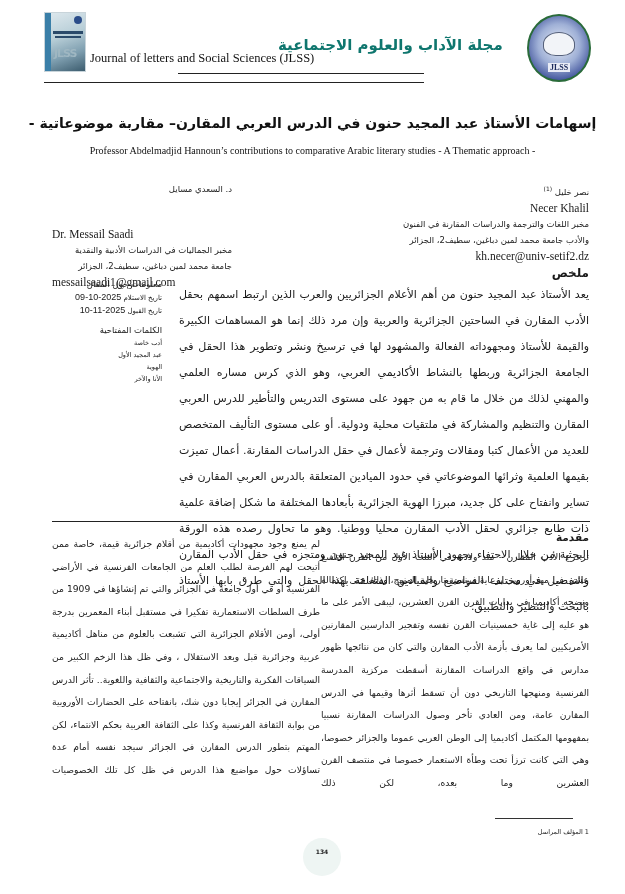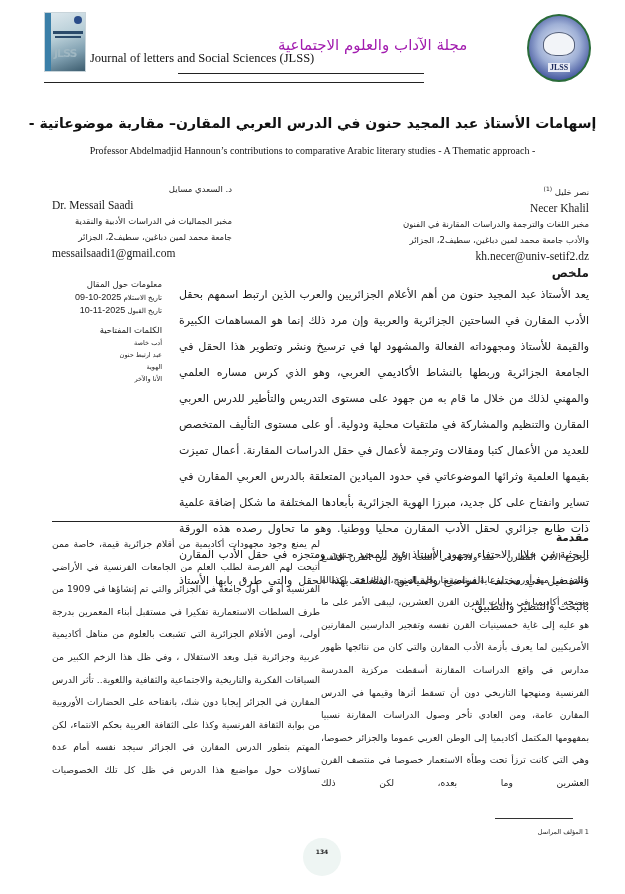--- a/index.html
+++ b/index.html
@@ -8,21 +8,21 @@
 
   .header { position: absolute; left: 0; top: 0; width: 625px; height: 92px; }
   .cover { position: absolute; left: 44px; top: 12px; width: 42px; height: 60px; background: linear-gradient(160deg,#dfe9ee 0%,#b9cfd8 40%,#7f9fb0 70%,#3c5c6e 100%); border: 1px solid #c8d4da; overflow: hidden; }
   .cover .stripe { position:absolute; left:0; top:0; width:6px; height:100%; background:#3a7fa8; }
   .cover .ttl { position:absolute; left:8px; top:18px; width:30px; height:3px; background:#2a4a6a; }
   .cover .ttl2 { position:absolute; left:10px; top:23px; width:26px; height:2px; background:#2a4a6a; }
   .cover .jlss { position:absolute; left:9px; top:34px; font: bold 11px "DejaVu Sans", sans-serif; color:#9fb7c2; letter-spacing:-1px; }
   .cover .badge { position:absolute; right:3px; top:3px; width:8px; height:8px; border-radius:50%; background:#2b4d8a; }
 
   .journal-en { position: absolute; left: 90px; top: 51px; font-family: "Liberation Serif", serif; font-size: 12.5px; color: #111; }
-  .journal-ar { position: absolute; left: 278px; top: 36px; font-family: "DejaVu Sans", sans-serif; font-weight: normal; font-size: 15px; color: #a21caf; direction: rtl; }
+  .journal-ar { position: absolute; left: 278px; top: 36px; font-family: "DejaVu Sans", sans-serif; font-weight: bold; font-size: 15px; color: #0f766e; direction: rtl; }
   .journal-url { position: absolute; left: 218px; top: 59px; font-family: "Liberation Serif", serif; font-size: 11px; color: #111; }
   .url-line { position: absolute; left: 178px; top: 73px; width: 246px; height: 1px; background: #222; }
   .head-line { position: absolute; left: 44px; top: 82px; width: 380px; height: 1px; background: #222; }
 
   .logo { position: absolute; left: 527px; top: 14px; width: 64px; height: 68px; border-radius: 50%; background: radial-gradient(circle at 50% 45%, #e9eef8 0%, #9fb0d6 45%, #3a4d98 80%, #243378 100%); border: 2px solid #2a6b3a; }
   .logo .inner { position:absolute; left:14px; top:16px; width:32px; height:24px; border-radius: 50% 50% 40% 40%; background:#f2f4f8; border:1px solid #55607a; }
   .logo .txt { position:absolute; left:19px; bottom:8px; font: bold 8px "Liberation Serif", serif; color:#1b2a5c; background:#e9ecf6; padding:0 2px; }
 
   .title-ar { position: absolute; left: 0; top: 115px; width: 625px; text-align: center; direction: rtl; font-family: "DejaVu Sans", sans-serif; font-weight: bold; font-size: 14px; color: #111; }
   .title-en { position: absolute; left: 0; top: 145px; width: 625px; text-align: center; font-family: "Liberation Serif", serif; font-size: 10px; color: #111; }
@@ -86,40 +86,40 @@
 <div class="author author-1">
   <div class="ar"><span>نصر خليل</span> <sup>(1)</sup></div>
   <div class="en">Necer Khalil</div>
   <div class="ar">مخبر اللغات والترجمة والدراسات المقارنة في الفنون</div>
   <div class="ar">والأدب جامعة محمد لمين دباغين، سطيف2، الجزائر</div>
   <div class="en" style="direction:ltr;text-align:right;">kh.necer@univ-setif2.dz</div>
 </div>
 
 <div class="author author-2">
   <div class="ar" style="text-align:right;">د. السعدي مسايل</div>
-  <div class="en" style="direction:ltr;">Dr. Messail Saadi</div>
+  <div class="en" style="direction:ltr;margin-top:29px;">Dr. Messail Saadi</div>
   <div class="ar" style="text-align:right;">مخبر الجماليات في الدراسات الأدبية والنقدية</div>
   <div class="ar" style="text-align:right;">جامعة محمد لمين دباغين، سطيف2، الجزائر</div>
   <div class="en" style="direction:ltr;">messailsaadi1@gmail.com</div>
 </div>
 
 <div class="info">
   <div class="h" style="text-align:right;">معلومات حول المقال</div>
   <div class="row" style="text-align:right;">
     <span>تاريخ الاستلام</span>
     <b>2025-10-09</b>
   </div>
   <div class="row" style="text-align:right;">
     <span>تاريخ القبول</span>
     <b>2025-11-10</b>
   </div>
   <div class="sp"></div>
   <div class="h" style="text-align:right;">الكلمات المفتاحية</div>
   <div class="kw" style="text-align:right;">أدب خاصة</div>
-  <div class="kw" style="text-align:right;">عبد ارتبط حنون</div>
+  <div class="kw" style="text-align:right;">عبد المجيد الأول</div>
   <div class="kw" style="text-align:right;">الهوية</div>
   <div class="kw" style="text-align:right;">الأنا والآخر</div>
 </div>
 
 <div class="abstract">
   <div class="h">ملخص</div>
   <p>يعد الأستاذ عبد المجيد حنون من أهم الأعلام الجزائريين والعرب الذين ارتبط اسمهم بحقل الأدب المقارن في الساحتين الجزائرية والعربية وإن مرد ذلك إنما هو المساهمات الكبيرة والقيمة للأستاذ ومجهوداته الفعالة والمشهود لها في ترسيخ ونشر وتطوير هذا الحقل في الجامعة الجزائرية وربطها بالنشاط الأكاديمي العربي، وهو الذي كرس مساره العلمي والمهني لذلك من خلال ما قام به من جهود على مستوى التدريس والتأطير للدرس العربي المقارن والتنظيم والمشاركة في ملتقيات محلية ودولية. أو على مستوى التأليف المتخصص للعديد من الأعمال كتبا ومقالات وترجمة لأعمال في حقل الدراسات المقارنة. أعمال تميزت بقيمها العلمية وثرائها الموضوعاتي في حدود الميادين المتعلقة بالدرس العربي المقارن في تساير وانفتاح على كل جديد، مبرزا الهوية الجزائرية بأبعادها المختلفة ما شكل إضافة علمية ذات طابع جزائري لحقل الأدب المقارن محليا ووطنيا. وهو ما تحاول رصده هذه الورقة البحثية من خلال الاحتفاء بجهود الأستاذ عبد المجيد حنون ومتجزه في حقل الأدب المقارن والتفصيل في مختلف المواضيع والميادين المتعلقة بهذا الحقل والتي طرق بابها الأستاذ بالبحث والتنظير والتطبيق.</p>
 </div>
 
 <div class="divider"></div>

